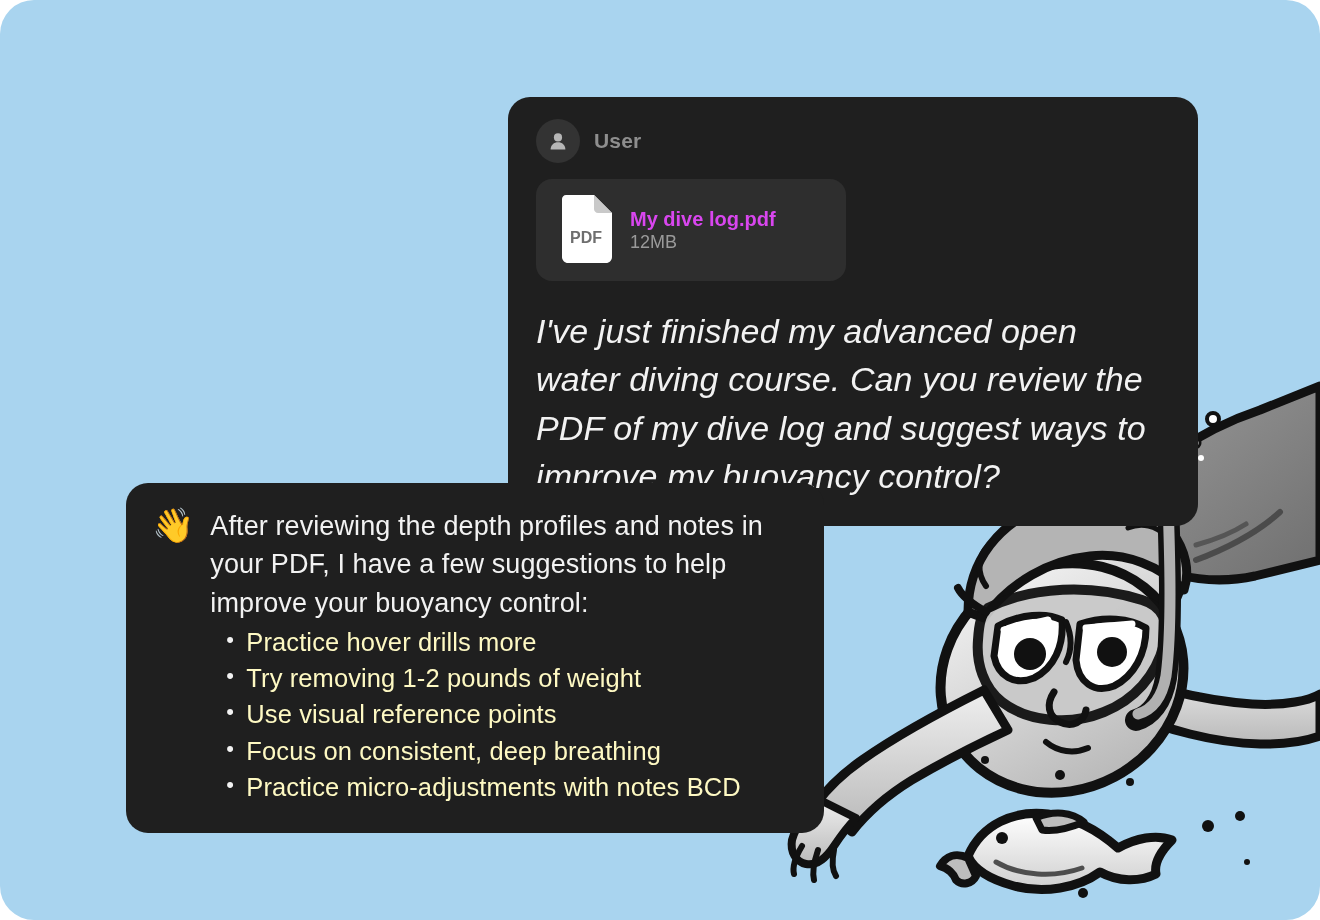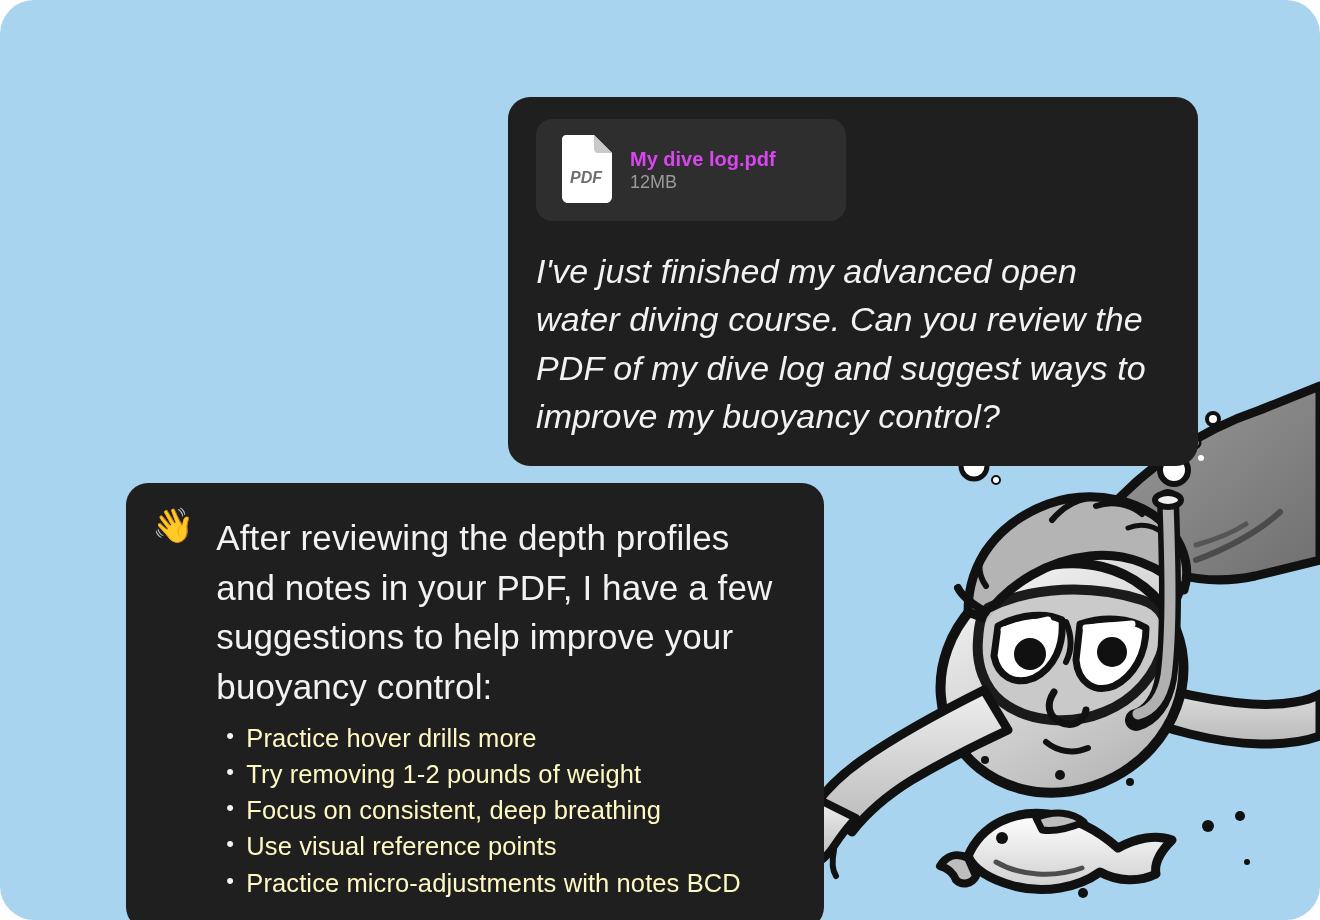--- a/index.html
+++ b/index.html
@@ -73,21 +73,20 @@
     padding: 16px 20px;
     width: 270px;
     box-sizing: content-box;
     margin-bottom: 26px;
   }
   .pdf-icon {
     position: relative;
     width: 56px;
     height: 70px;
     flex: 0 0 auto;
-    font-style: italic;
   }
   .file-meta { min-width: 0; }
   .file-name {
     font-size: 20px;
     font-weight: bold;
     color: #d946ef;
     line-height: 1.25;
     white-space: nowrap;
   }
   .file-size {
@@ -122,25 +121,25 @@
     gap: 14px;
   }
   .wave-emoji {
     font-size: 34px;
     line-height: 1.1;
     flex: 0 0 auto;
     margin-top: 2px;
   }
   .assistant-body { flex: 1 1 auto; min-width: 0; }
   .assistant-intro {
-    font-size: 35px;
+    font-size: 27px;
     line-height: 1.42;
     color: #f2f2f2;
     letter-spacing: .1px;
-    margin: 8px;
+    margin: 2px;
   }
   .assistant-list {
     margin: 2px 0 0 0;
     padding-left: 38px;
     list-style: none;
   }
   .assistant-list li {
     position: relative;
     font-size: 25.5px;
     line-height: 1.42;
@@ -254,20 +253,29 @@
       <circle cx="1130" cy="782" r="4" fill="#111"></circle>
       <circle cx="1208" cy="826" r="6" fill="#111"></circle>
       <circle cx="1240" cy="816" r="5" fill="#111"></circle>
       <circle cx="1083" cy="893" r="5" fill="#111"></circle>
       <circle cx="1247" cy="862" r="3" fill="#111"></circle>
     </g>
   </svg>
 
   <div id="user-bubble">
 
+    <div class="user-head">
+      <span class="avatar">
+        <svg viewBox="0 0 24 24" width="24" height="24" aria-hidden="true">
+          <circle cx="12" cy="8.4" r="4.1" fill="#b6b6b6"></circle>
+          <path d="M4.6 20.5 C4.6 15.9 8 13.2 12 13.2 C16 13.2 19.4 15.9 19.4 20.5 Z" fill="#b6b6b6"></path>
+        </svg>
+      </span>
+      <span class="user-name">User</span>
+    </div>
 
     <div class="file-card">
       <span class="pdf-icon">
         <svg viewBox="0 0 56 70" width="56" height="70" aria-hidden="true">
           <path d="M6 4 C6 1.8 7.8 0 10 0 L38 0 L56 18 L56 62 C56 65.3 53.3 68 50 68 L12 68 C8.7 68 6 65.3 6 62 Z" fill="#ffffff"></path>
           <path d="M38 0 L56 18 L42 18 C39.8 18 38 16.2 38 14 Z" fill="#c9c9c9"></path>
           <text x="30" y="48" text-anchor="middle" font-family="Liberation Sans, sans-serif" font-size="16" font-weight="bold" fill="#6e6e6e">PDF</text>
         </svg>
       </span>
       <span class="file-meta">
@@ -280,21 +288,21 @@
   </div>
 
   <div id="assistant-bubble">
     <div class="assistant-row">
       <span class="wave-emoji">👋</span>
       <div class="assistant-body">
         <p class="assistant-intro">After reviewing the depth profiles and notes in your PDF, I have a few suggestions to help improve your buoyancy control:</p>
         <ul class="assistant-list">
           <li>Practice hover drills more</li>
           <li>Try removing 1-2 pounds of weight</li>
+          <li>Use visual reference points</li>
           <li>Focus on consistent, deep breathing</li>
-          <li>Use visual reference points</li>
           <li>Practice micro-adjustments with notes BCD</li>
         </ul>
       </div>
     </div>
   </div>
 
 </div>
 
 </body></html>

